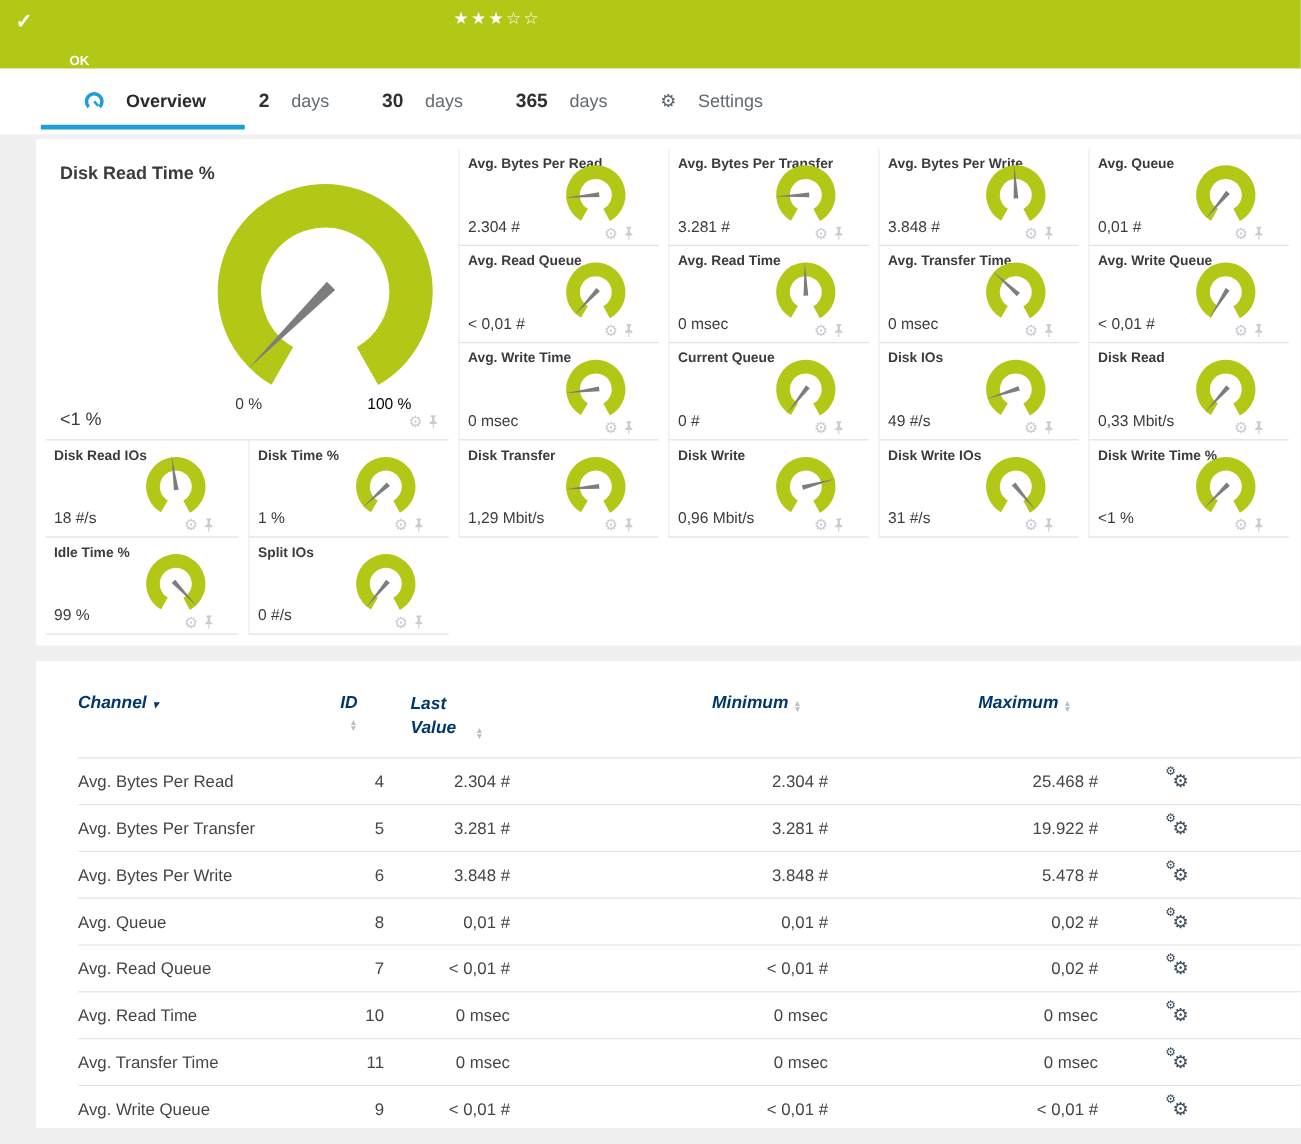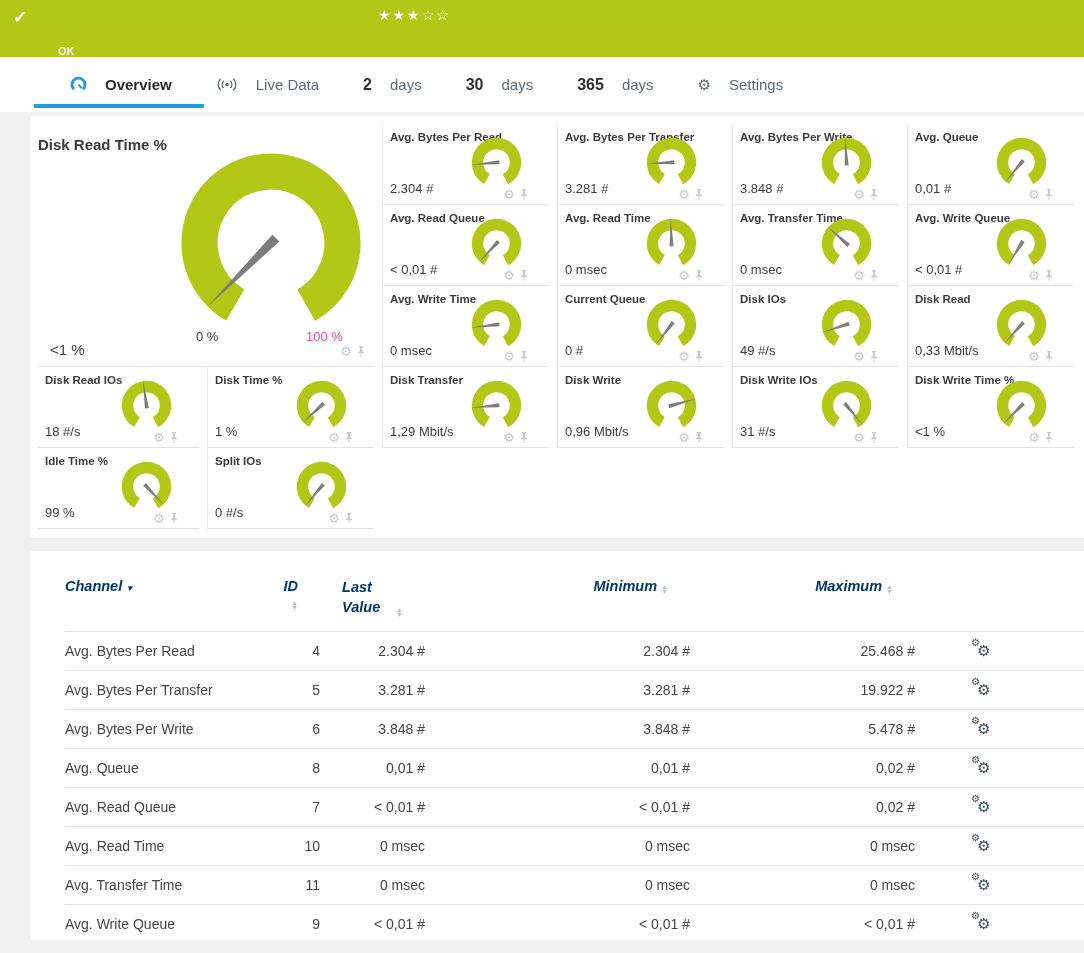--- a/index.html
+++ b/index.html
@@ -30,25 +30,25 @@
   .gcell{position:relative;margin:0 8px 0 6px;border-bottom:1px solid #e2e2e4;}
   .gcell.small{border-left:1px solid #ececee;margin-left:0;padding-left:6px;}
   .gcell.small.rowstart{border-left:none;margin-left:6px;padding-left:0;}
   .gtitle{position:absolute;top:7px;left:7px;font-size:11.5px;font-weight:700;color:#3b3b3b;}
   .gvalue{position:absolute;bottom:8px;left:7px;font-size:13px;color:#3b3b3b;}
   .gauge{position:absolute;top:10px;right:24px;width:57px;height:57px;}
   .gicons{position:absolute;bottom:3px;right:20px;display:flex;gap:4px;align-items:center;
     color:#c9ccd2;}
   .gi{font-size:13px;line-height:1;cursor:pointer;}
   .gcell.big{grid-column:1/3;grid-row:1/4;border-left:none;}
-  .big .gtitle{font-size:15px;top:12px;left:0;}
+  .big .gtitle{font-size:15px;top:12px;left:12px;}
   .big .gvalue{font-size:15px;bottom:8px;left:12px;}
   .gauge-big{position:absolute;top:26px;left:140px;width:186px;height:186px;}
   .scale0{position:absolute;bottom:22px;left:158px;font-size:13px;color:#3b3b3b;}
-  .scale100{position:absolute;bottom:22px;left:268px;font-size:13px;color:#ec4899;}
+  .scale100{position:absolute;bottom:22px;left:268px;font-size:13px;color:#000000;}
   .big .gicons{right:8px;bottom:8px;}
   
   .panel-table{margin-top:13px;height:389px;padding:27px 0 0 35px;}
   .trow{display:grid;grid-template-columns:215px 40px 105px 265px 225px 139px;align-items:center;}
   .thead{align-items:start;padding-bottom:14px;font-style:italic;}
   .th{font-size:14.5px;color:#00386b;font-weight:700;}
   .th.r{justify-self:end;text-align:right;padding-right:22px;}
   .th.lastval{display:flex;justify-content:flex-end;align-items:flex-end;}
   .th.lastval .wrapped{display:inline-block;width:50px;text-align:left;line-height:1.35;}
   .sort{display:inline-flex;flex-direction:column;color:#b9bfc6;font-size:7px;
@@ -76,29 +76,20 @@
     <div class="tab active">
       <span class="ticon">
         <svg width="17" height="17" viewBox="0 0 20 20">
           <path d="M4.6 15.5a7.6 7.6 0 1 1 10.8 0" fill="none" stroke="#1d9ed9" stroke-width="3.4"></path>
           <line x1="10" y1="10" x2="14" y2="14.5" stroke="#1d9ed9" stroke-width="2.4"></line>
         </svg>
       </span>
       <span>Overview</span>
     </div>
     <div class="tab">
-      <span class="ticon">
-        <svg width="22" height="15" viewBox="0 0 22 15">
-          <circle cx="11" cy="7.5" r="1.7" fill="#5b6670"></circle>
-          <path d="M7.6 4a5 5 0 0 0 0 7 M4.6 1.7a8.3 8.3 0 0 0 0 11.6 M14.4 4a5 5 0 0 1 0 7 M17.4 1.7a8.3 8.3 0 0 1 0 11.6" fill="none" stroke="#5b6670" stroke-width="1.3"></path>
-        </svg>
-      </span>
-      <span>Live Data</span>
-    </div>
-    <div class="tab">
       <span class="num">2</span>
       <span>days</span>
     </div>
     <div class="tab">
       <span class="num">30</span>
       <span>days</span>
     </div>
     <div class="tab">
       <span class="num">365</span>
       <span>days</span>

